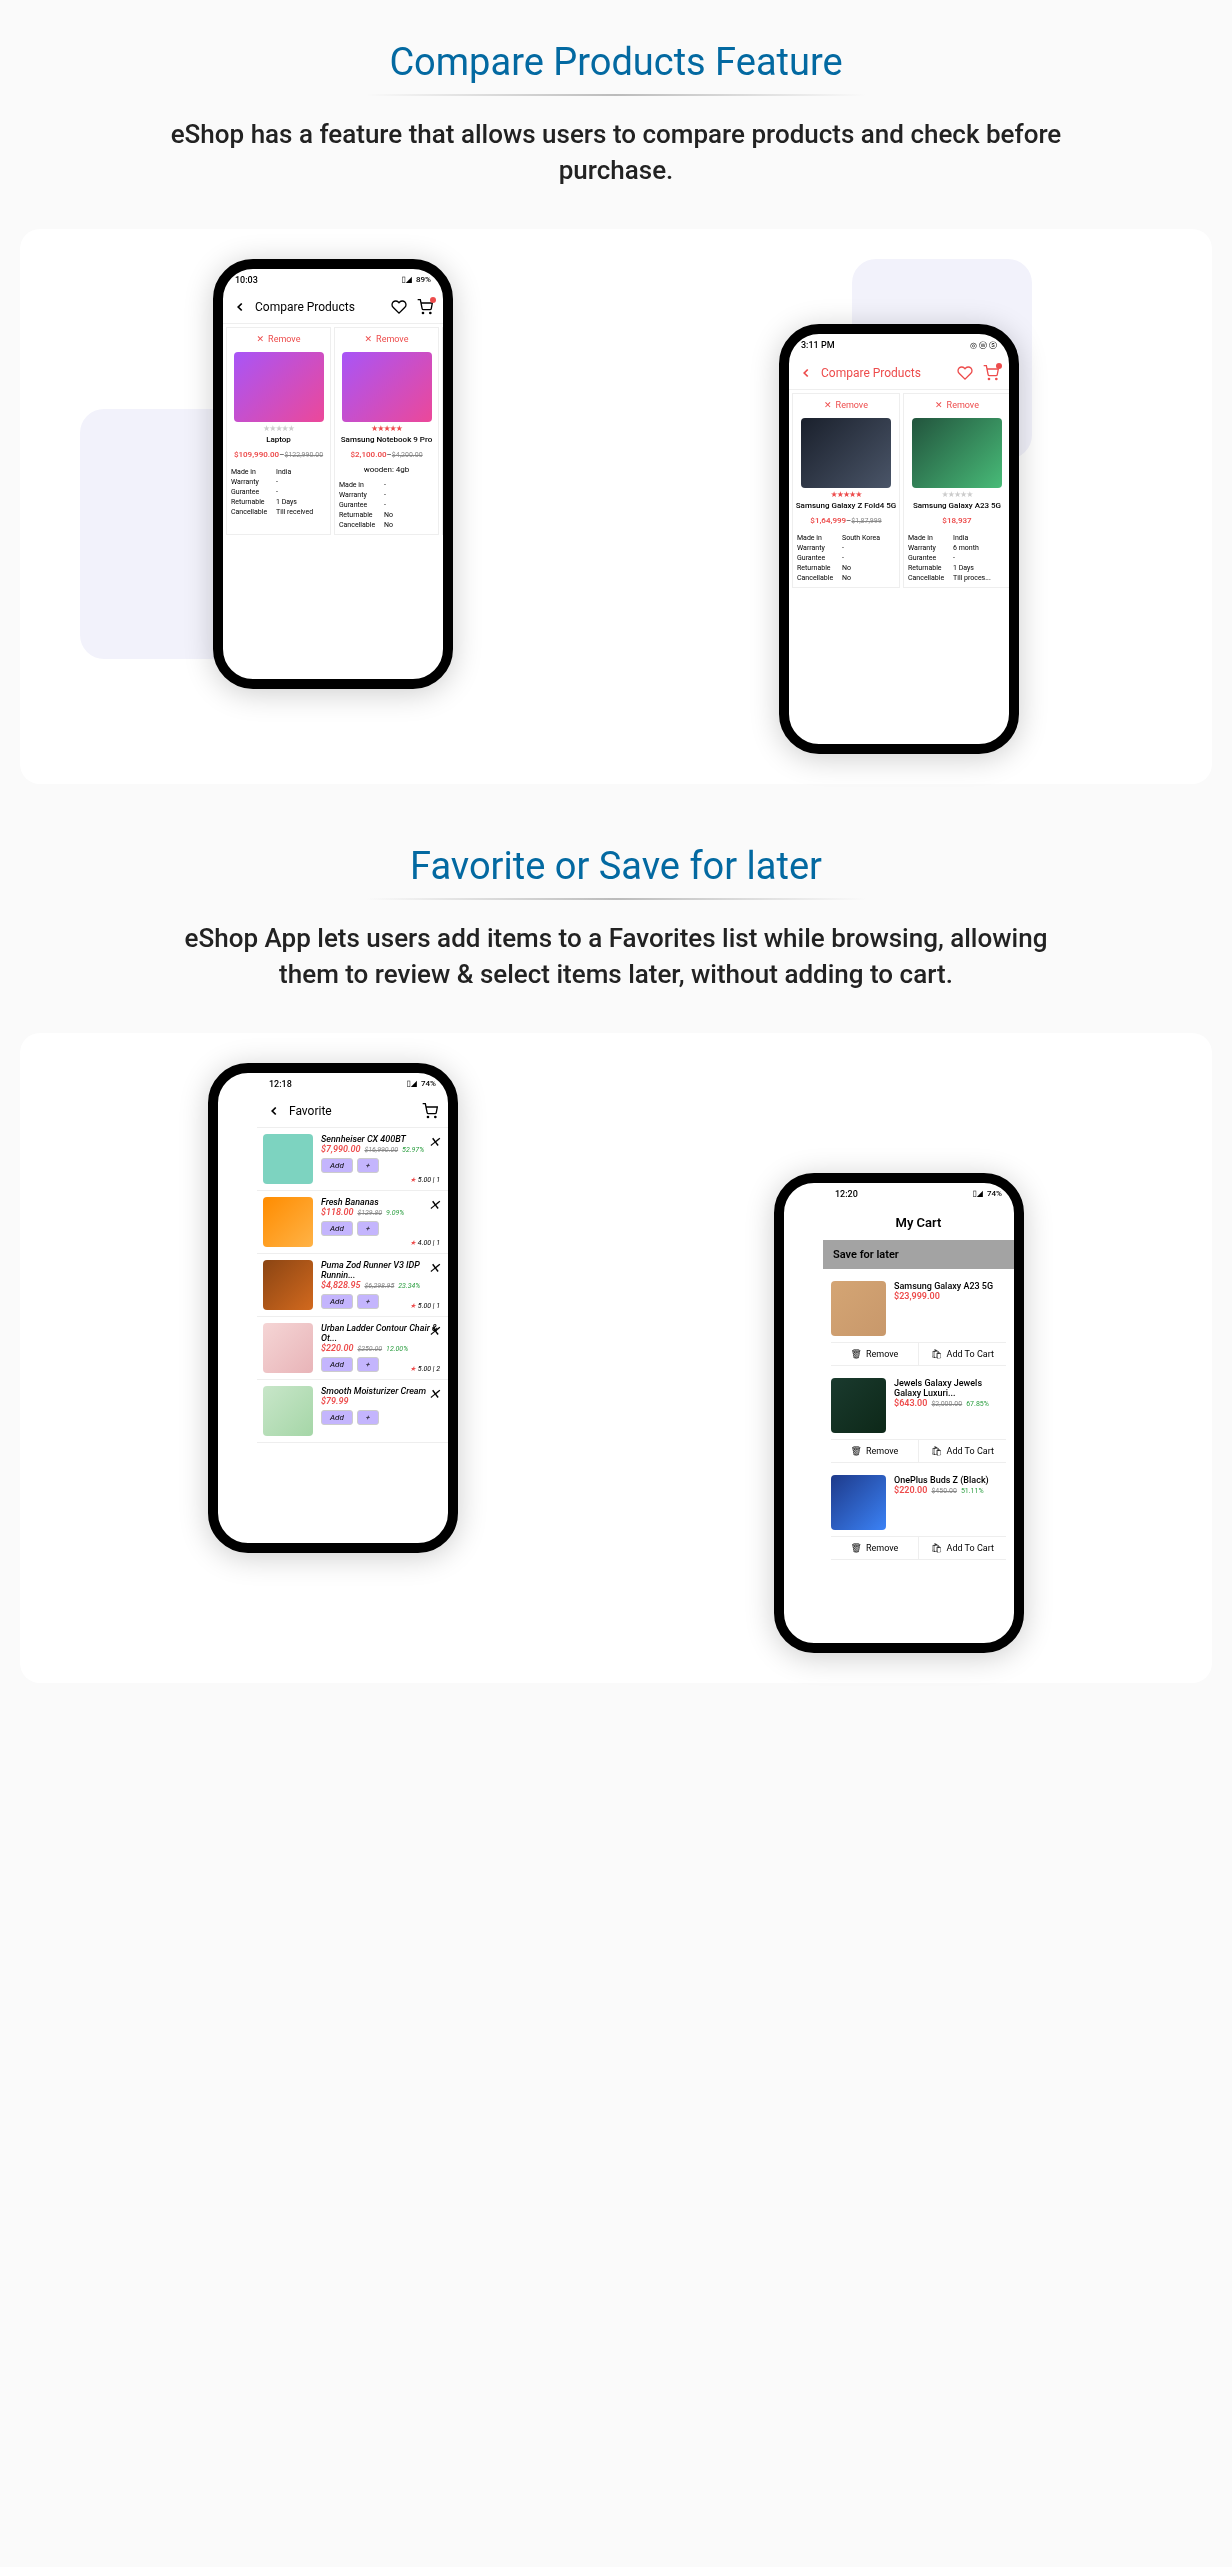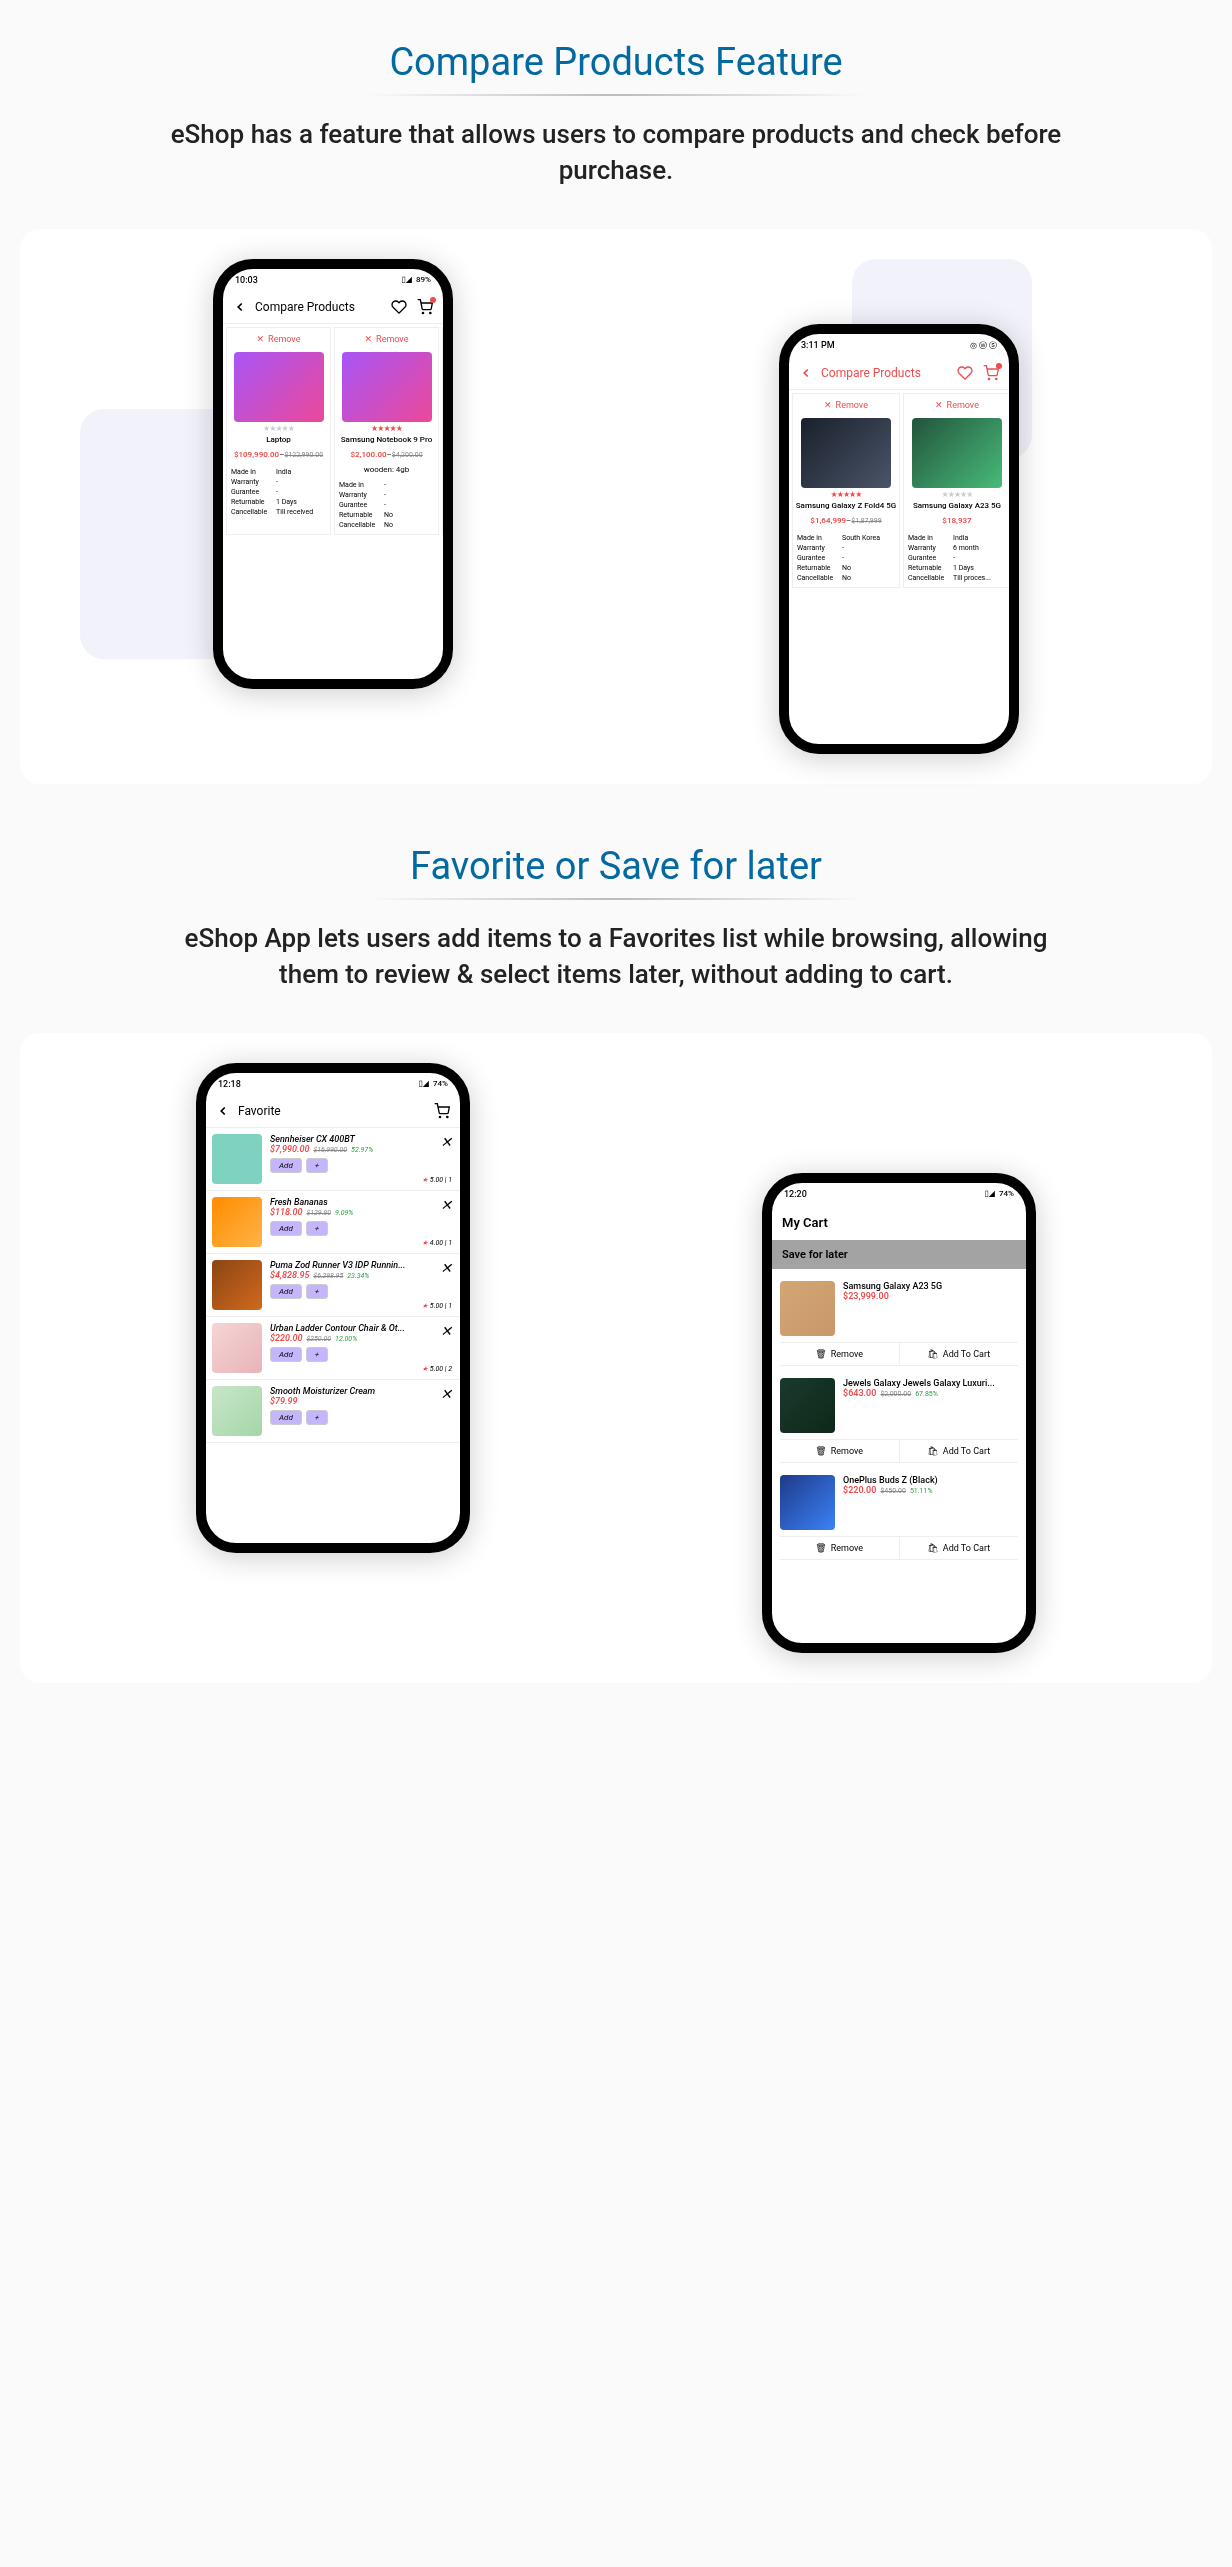--- a/index.html
+++ b/index.html
@@ -11,21 +11,21 @@
 .section-title-underline { width: 500px; height: 2px; background: linear-gradient(90deg, transparent, #bbb, transparent); margin: 0 auto 20px; }
 .section-subtitle { font-size: 26px; color: #222; text-align: center; max-width: 900px; margin: 0 auto 40px; font-weight: 500; line-height: 1.4; }
 
 .showcase { background: #fff; border-radius: 20px; margin: 0 20px 60px; padding: 30px; position: relative; min-height: 500px; display: flex; justify-content: space-around; align-items: flex-start; }
 .showcase .bg-blob { position: absolute; background: #f2f2fb; border-radius: 24px; z-index: 0; }
 .blob1 { width: 180px; height: 200px; top: 30px; right: 180px; }
 .blob2 { width: 180px; height: 250px; left: 60px; top: 180px; }
 
 .phone { position: relative; border: 10px solid #000; border-radius: 40px; background: #fff; overflow: hidden; box-shadow: 0 4px 30px rgba(0,0,0,0.2); z-index: 1; }
 .phone-small { width: 240px; height: 430px; }
-.phone-narrow { width: 274px; height: 490px; }
+.phone-narrow { width: 250px; height: 490px; padding-left: 39px; }
 .phone-mid { align-self: flex-end; margin-top: 65px; }
 
 .status-bar { display: flex; justify-content: space-between; align-items: center; padding: 6px 12px; font-size: 9px; font-weight: 500; }
 .status-right { display: flex; gap: 4px; align-items: center; font-size: 8px; }
 
 .app-header { display: flex; align-items: center; padding: 8px 10px; gap: 8px; border-bottom: 1px solid #eee; }
 .app-header .title { font-size: 12px; font-weight: 400; flex: 1; }
 .header-red .title { color: #ed4c4c; }
 .header-icons { display: flex; gap: 10px; align-items: center; }
 .cart-badge { position: relative; }
@@ -64,21 +64,21 @@
 .fav-close { position: absolute; top: 6px; right: 8px; font-size: 14px; }
 .fav-rating { position: absolute; bottom: 6px; right: 8px; font-size: 7px; }
 .fav-rating .star { color: #ed4c4c; }
 
 .th-teal { background: #7dd3c0; }
 .th-orange { background: linear-gradient(135deg,#ff8c00,#ffb347); }
 .th-brown { background: linear-gradient(135deg,#8b4513,#d2691e); }
 .th-pink { background: linear-gradient(135deg,#f5d5d5,#e8b4b8); }
 .th-green { background: linear-gradient(135deg,#c8e6c9,#a5d6a7); }
 
-.cart-title { font-size: 13px; font-weight: 600; padding: 10px; }
+.cart-title { font-size: 13px; font-weight: 600; padding: 10px; text-align: center; }
 .cart-section-title { font-size: 11px; font-weight: 600; padding: 8px 10px; background: #a3a3a3; }
 .cart-item { margin: 6px 8px; border-bottom: 1px solid #eee; }
 .cart-item-main { display: flex; gap: 8px; padding: 6px 0; }
 .cart-thumb { width: 55px; height: 55px; border-radius: 4px; }
 .cart-info { flex: 1; font-size: 9px; }
 .cart-item-title { font-weight: 500; }
 .cart-actions { display: flex; border-top: 1px solid #eee; }
 .cart-action { flex: 1; text-align: center; padding: 6px; font-size: 9px; display: flex; align-items: center; justify-content: center; gap: 4px; }
 .cart-action:first-child { border-right: 1px solid #eee; }
 .th-gold { background: linear-gradient(135deg,#d4a574,#c8986b); }

